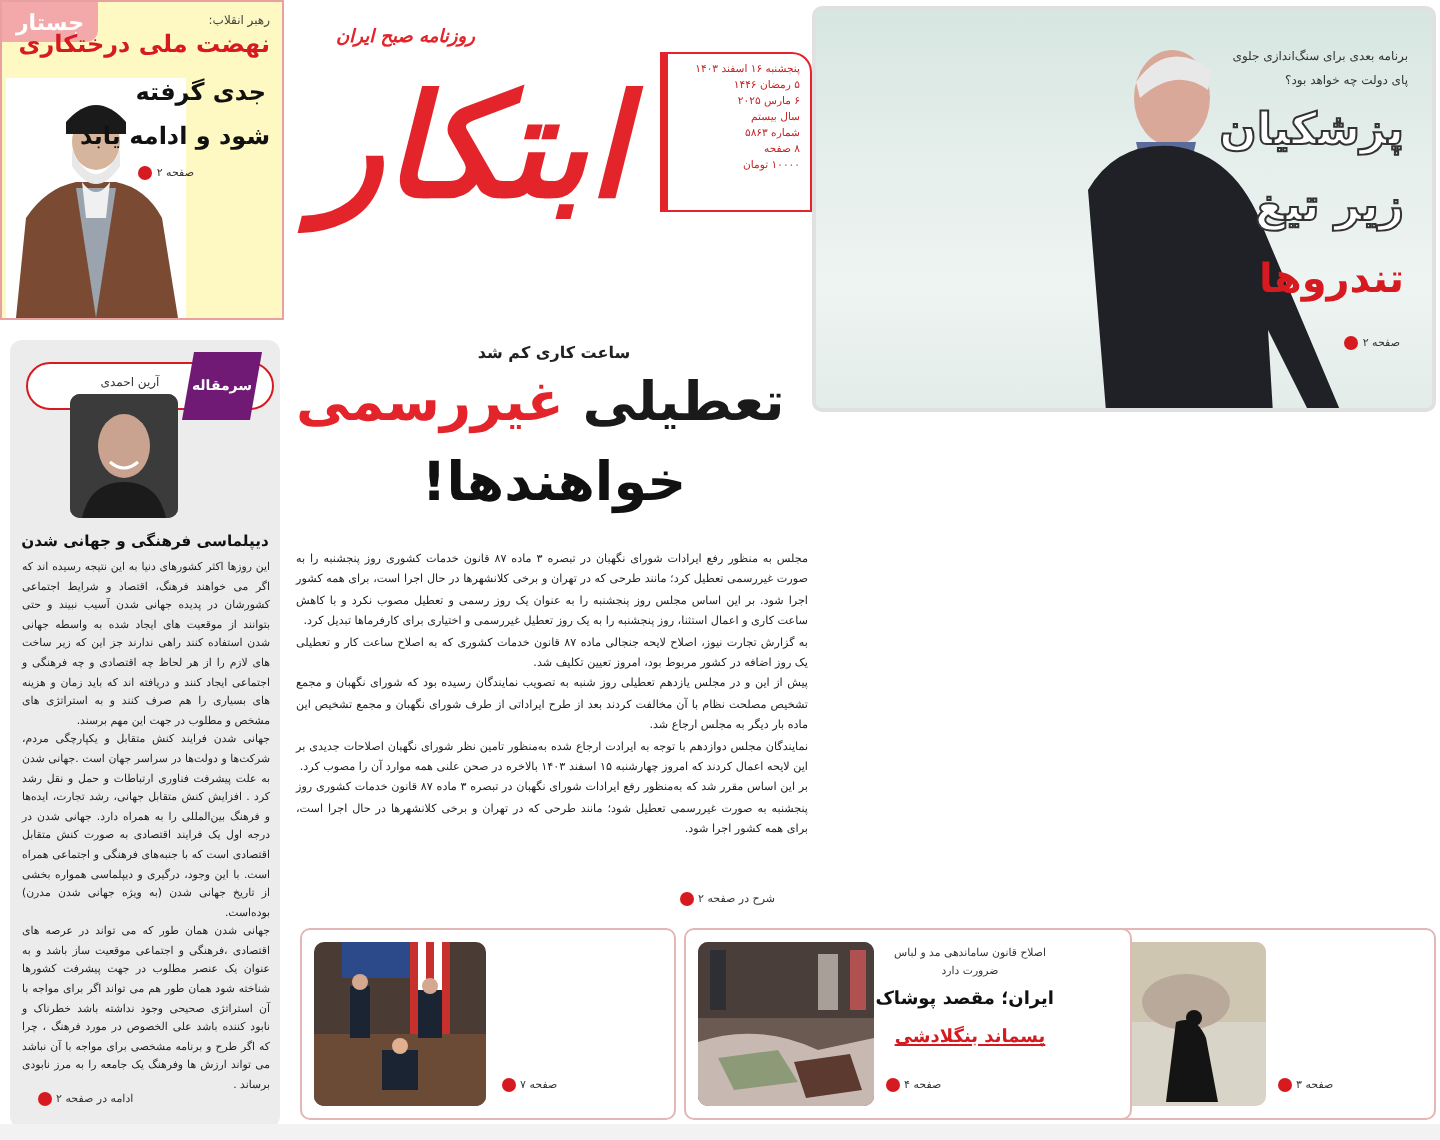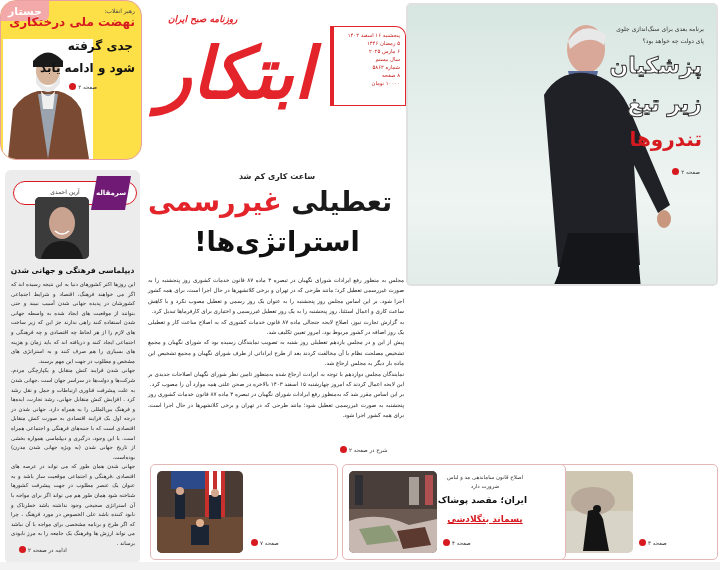--- a/index.html
+++ b/index.html
@@ -2,39 +2,39 @@
 <html><head>
 <meta charset="utf-8">
 <style>
   * { box-sizing: border-box; margin: 0; padding: 0; }
   html, body { width: 720px; height: 570px; overflow: hidden; background: #ffffff; }
   body { position: relative; font-family: "DejaVu Sans", sans-serif; direction: rtl; color: #1a1a1a; }
 
   .abs { position: absolute; }
 
   
-  .leader-box { left: 0; top: 0; width: 142px; height: 160px; border: 1.5px solid #e8a0a0; border-radius: 16px; overflow: hidden; background:#fde047; }
+  .leader-box { left: 0; top: 0; width: 142px; height: 160px; border: 1.5px solid #e8a0a0; border-radius: 0; overflow: hidden; background:#fef9c3; }
   .leader-tag { left: 0; top: 0; width: 48px; height: 20px; background: #f3a9a9; color:#fff; font-weight:bold; font-size:11px; display:flex; align-items:center; justify-content:center; border-bottom-right-radius:6px; }
   .leader-kicker { right: 6px; top: 6px; font-size: 6px; color:#444; }
   .leader-h1 { right: 6px; top: 14px; font-size: 12px; font-weight: bold; color: #d71920; white-space: nowrap; }
   .leader-h2 { right: 8px; top: 38px; font-size: 12px; font-weight: bold; color:#111; white-space: nowrap; }
   .leader-h3 { right: 6px; top: 60px; font-size: 12px; font-weight: bold; color:#111; white-space: nowrap; }
   .page-ref { font-size: 5.5px; color:#333; display:flex; align-items:center; gap:2px; white-space:nowrap; }
   .page-dot { width: 7px; height: 7px; border-radius: 50%; background: #d71920; display:inline-block; }
   .leader-photo { left: 2px; top: 38px; width: 90px; height: 120px; }
 
   
   .masthead { left: 148px; top: 0; width: 255px; height: 150px; }
   .logo-text { left: 0; top: 8px; width: 175px; height: 140px; font-family: "DejaVu Serif", serif; color: #e3242b; font-size: 71px; font-weight: bold; line-height: 130px; text-align:center; font-style: italic; letter-spacing:-6px; }
   .logo-sub { left: 20px; top: 14px; font-size: 9px; color:#e3242b; font-style:italic; font-weight:bold; white-space:nowrap; }
   .date-box { left: 182px; top: 26px; width: 76px; height: 80px; border: 1.5px solid #e3242b; border-left-width: 4px; border-radius: 0 10px 0 0; padding: 4px 5px; }
   .date-line { font-size: 5.3px; color:#c62020; line-height: 8px; white-space: nowrap; }
 
   
-  .pez-box { left: 406px; top: 3px; width: 312px; height: 283px; border: 2px solid #e0e0e0; border-radius: 5px; overflow:hidden; background:#e8f0ee;text-decoration:underline; }
+  .pez-box { left: 406px; top: 3px; width: 312px; height: 203px; border: 2px solid #e0e0e0; border-radius: 5px; overflow:hidden; background:#e8f0ee;text-decoration:underline; }
   .pez-bg { left:0; top:0; width:100%; height:100%; background: linear-gradient(180deg, #d7e6e1 0%, #e6efec 40%, #eef4f2 70%, #e2ece8 100%); }
   .pez-kicker { right: 12px; top: 18px; font-size: 6px; color:#333; line-height: 12px; text-align:right; width: 140px; }
   .pez-h1 { right: 14px; top: 48px; font-size: 22px; font-weight: bold; color:#fff; -webkit-text-stroke: 1px #333; white-space:nowrap; }
   .pez-h2 { right: 14px; top: 86px; font-size: 22px; font-weight: bold; color:#fff; -webkit-text-stroke: 1px #333; white-space:nowrap; }
   .pez-h3 { right: 14px; top: 122px; font-size: 20px; font-weight: bold; color:#d71920; white-space:nowrap; }
   .pez-ref { right: 16px; top: 163px; }
   .pez-photo { left: 0; top: 0; width: 312px; height: 283px; }
 
   
   .main-kicker { left: 148px; top: 172px; width: 258px; text-align:center; font-size: 8px; font-weight:bold; color:#222; }
@@ -132,21 +132,21 @@
     <span>صفحه ۲</span>
     <span class="page-dot"></span>
   </div>
 </div>
 
 <div class="abs main-kicker">ساعت کاری کم شد</div>
 <div class="abs main-h-line1">
   <span>تعطیلی</span>
   <span class="red">غیررسمی</span>
 </div>
-<div class="abs main-h-line2">استراتژی‌ها!</div>
+<div class="abs main-h-line2">خواهند‌ها!</div>
 
 <div class="abs main-body">
   <p>مجلس به منظور رفع ایرادات شورای نگهبان در تبصره ۳ ماده ۸۷ قانون خدمات کشوری روز پنجشنبه را به صورت غیررسمی تعطیل کرد؛ مانند طرحی که در تهران و برخی کلانشهرها در حال اجرا است، برای همه کشور اجرا شود. بر این اساس مجلس روز پنجشنبه را به عنوان یک روز رسمی و تعطیل مصوب نکرد و با کاهش ساعت کاری و اعمال استثنا، روز پنجشنبه را به یک روز تعطیل غیررسمی و اختیاری برای کارفرماها تبدیل کرد.</p>
   <p>به گزارش تجارت نیوز، اصلاح لایحه جنجالی ماده ۸۷ قانون خدمات کشوری که به اصلاح ساعت کار و تعطیلی یک روز اضافه در کشور مربوط بود، امروز تعیین تکلیف شد.</p>
   <p>پیش از این و در مجلس یازدهم تعطیلی روز شنبه به تصویب نمایندگان رسیده بود که شورای نگهبان و مجمع تشخیص مصلحت نظام با آن مخالفت کردند بعد از طرح ایراداتی از طرف شورای نگهبان و مجمع تشخیص این ماده بار دیگر به مجلس ارجاع شد.</p>
   <p>نمایندگان مجلس دوازدهم با توجه به ایرادت ارجاع شده به‌منظور تامین نظر شورای نگهبان اصلاحات جدیدی بر این لایحه اعمال کردند که امروز چهارشنبه ۱۵ اسفند ۱۴۰۳ بالاخره در صحن علنی همه موارد آن را مصوب کرد.</p>
   <p>بر این اساس مقرر شد که به‌منظور رفع ایرادات شورای نگهبان در تبصره ۳ ماده ۸۷ قانون خدمات کشوری روز پنجشنبه به صورت غیررسمی تعطیل شود؛ مانند طرحی که در تهران و برخی کلانشهرها در حال اجرا است، برای همه کشور اجرا شود.</p>
 </div>
 <div class="abs page-ref main-ref">
   <span>شرح در صفحه ۲</span>

